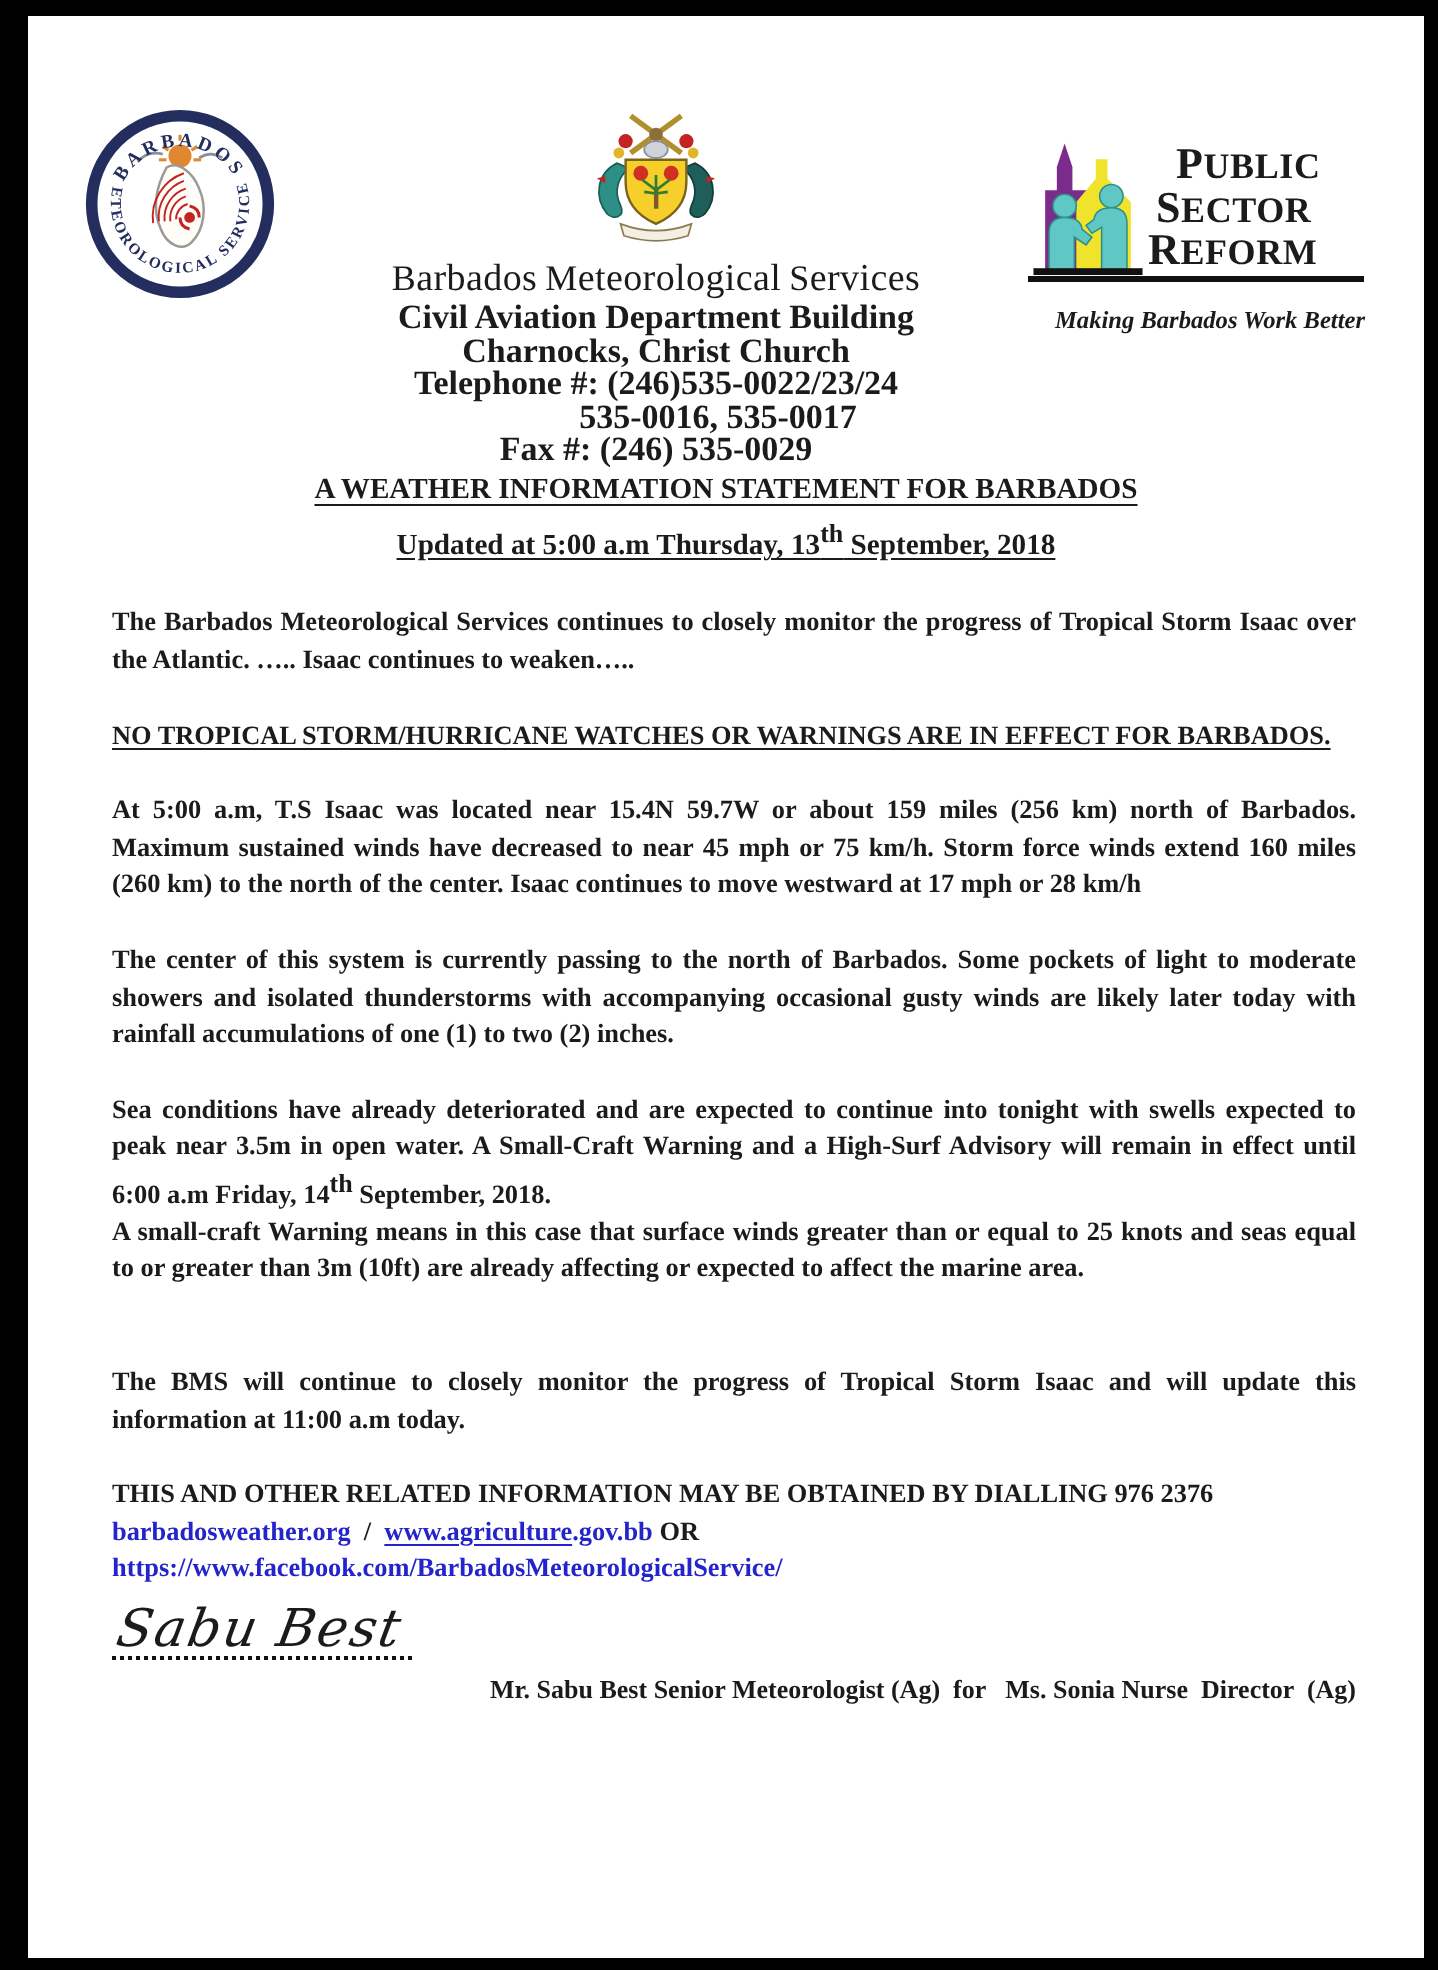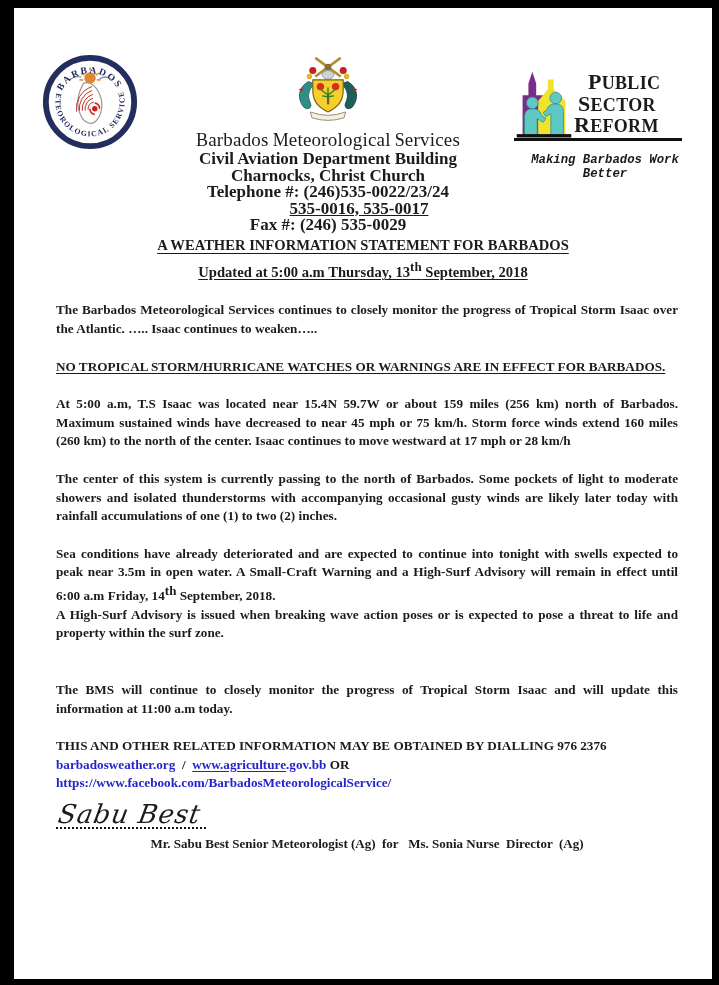--- a/index.html
+++ b/index.html
@@ -10,30 +10,30 @@
   
   .letterhead { display:flex; align-items:flex-start; padding:46px 10px 0 28px; }
   .logo-left { width:100px; flex:0 0 auto; }
   .logo-left svg { width:96px; height:96px; display:block; }
   .center-block { flex:1 1 auto; text-align:center; margin-top:0; }
   .coat { display:block; margin:0 auto 3px; width:76px; height:72px; }
   .org-name { font-weight:normal; font-size:19px; letter-spacing:.2px; margin-top:1px; }
   .orgword { display:inline-block; margin:0 2px; }
   .orgword::first-letter { font-size:18px; }
   .addr { font-weight:bold; font-size:17px; line-height:16.5px; }
-  .phone2 { margin-left:62px;text-decoration:underline; }
+  .phone2 { margin-left:62px; }
   .logo-right { width:188px; flex:0 0 auto; padding-top:10px; }
   .psr-row { display:flex; align-items:flex-end; border-bottom:3px solid #111; width:168px; padding-bottom:0; }
   .psr-graphic { width:60px; height:74px; flex:0 0 auto; }
   .psr-words { font-weight:bold; font-size:18px; line-height:.98; letter-spacing:.3px; padding-bottom:2px; }
   .psr-word::first-letter { font-size:22px; }
   .psr-word.w1 { margin-left:14px; }
   .psr-word.w2 { margin-left:4px; }
   .psr-word.w3 { }
-  .psr-tagline { font-style:italic; font-weight:bold; font-size:12.3px; margin-top:12px; width:182px; text-align:center;font-family:Liberation Mono, monospace; }
+  .psr-tagline { font-style:italic; font-weight:bold; font-size:12.3px; margin-top:12px; width:182px; text-align:center; }
 
   
   .title { text-align:center; font-weight:bold; font-size:14.6px; line-height:22px; }
   .title > div { text-decoration:underline; text-underline-offset:3px; }
   sup { font-size:13px; vertical-align:super; }
 
   
   main { padding:0 34px 0 42px; }
   .bp { font-weight:bold; font-size:13.2px; line-height:18.6px; text-align:justify; margin-top:19px; }
   .warn { text-decoration:underline; text-underline-offset:2px; }
@@ -41,21 +41,21 @@
   .xgap { margin-top:38px; }
   .left { text-align:left; }
   .linkline { margin-top:0; text-align:left; }
   a.link { color:#2424cd; font-weight:bold; text-decoration:none; cursor:pointer; }
   .u { text-decoration:underline; text-underline-offset:2px; }
   .blacktxt { color:#1b1b1b; font-weight:bold; }
 
   
   .sig-script { display:inline-block; font-family:"DejaVu Serif", serif; font-style:italic; font-size:26px; font-weight:400; transform:skewX(-10deg); transform-origin:left bottom; margin-top:6px; letter-spacing:1px; }
   .sig-dots { width:150px; border-bottom:2.5px dotted #111; margin-top:-2px; }
-  .sig-name { font-weight:bold; font-size:13px; margin-top:7px; white-space:pre-wrap; text-align:center; }
+  .sig-name { font-weight:bold; font-size:13px; margin-top:7px; white-space:pre-wrap; text-align:right; }
 </style>
 </head>
 <body>
 
 <div class="page">
 
   <header class="letterhead">
 
     <div class="logo-left">
       <svg viewBox="0 0 100 100">
@@ -170,21 +170,21 @@
     <p class="bp">The Barbados Meteorological Services continues to closely monitor the progress of Tropical Storm Isaac over the Atlantic. ….. Isaac continues to weaken…..</p>
 
     <p class="bp warn">NO TROPICAL STORM/HURRICANE WATCHES OR WARNINGS ARE IN EFFECT FOR BARBADOS.</p>
 
     <p class="bp">At 5:00 a.m, T.S Isaac was located near 15.4N 59.7W or about 159 miles (256 km) north of Barbados. Maximum sustained winds have decreased to near 45 mph or 75 km/h. Storm force winds extend 160 miles (260 km) to the north of the center. Isaac continues to move westward at 17 mph or 28 km/h</p>
 
     <p class="bp">The center of this system is currently passing to the north of Barbados. Some pockets of light to moderate showers and isolated thunderstorms with accompanying occasional gusty winds are likely later today with rainfall accumulations of one (1) to two (2) inches.</p>
 
     <div class="bp group">
       <p><span>Sea conditions have already deteriorated and are expected to continue into tonight with swells expected to peak near 3.5m in open water. A Small-Craft Warning and a High-Surf Advisory will remain in effect until 6:00 a.m Friday, 14</span><sup>th</sup><span> September, 2018.</span></p>
-      <p>A High-Surf Advisory is issued when breaking wave action poses or is expected to pose a threat to life and property within the surf zone.</p>
+      <p>A small-craft Warning means in this case that surface winds greater than or equal to 25 knots and seas equal to or greater than 3m (10ft) are already affecting or expected to affect the marine area.</p>
     </div>
 
     <p class="bp xgap">The BMS will continue to closely monitor the progress of Tropical Storm Isaac and will update this information at 11:00 a.m today.</p>
 
     <p class="bp left">THIS AND OTHER RELATED INFORMATION MAY BE OBTAINED BY DIALLING 976 2376</p>
 
     <p class="bp linkline">
       <a class="link">barbadosweather.org</a><span class="blacktxt" style="white-space:pre">  /  </span><a class="link"><span class="u">www.agriculture</span><span>.gov.bb</span></a><span class="blacktxt" style="white-space:pre"> OR</span>
     </p>
     <p class="bp linkline">

